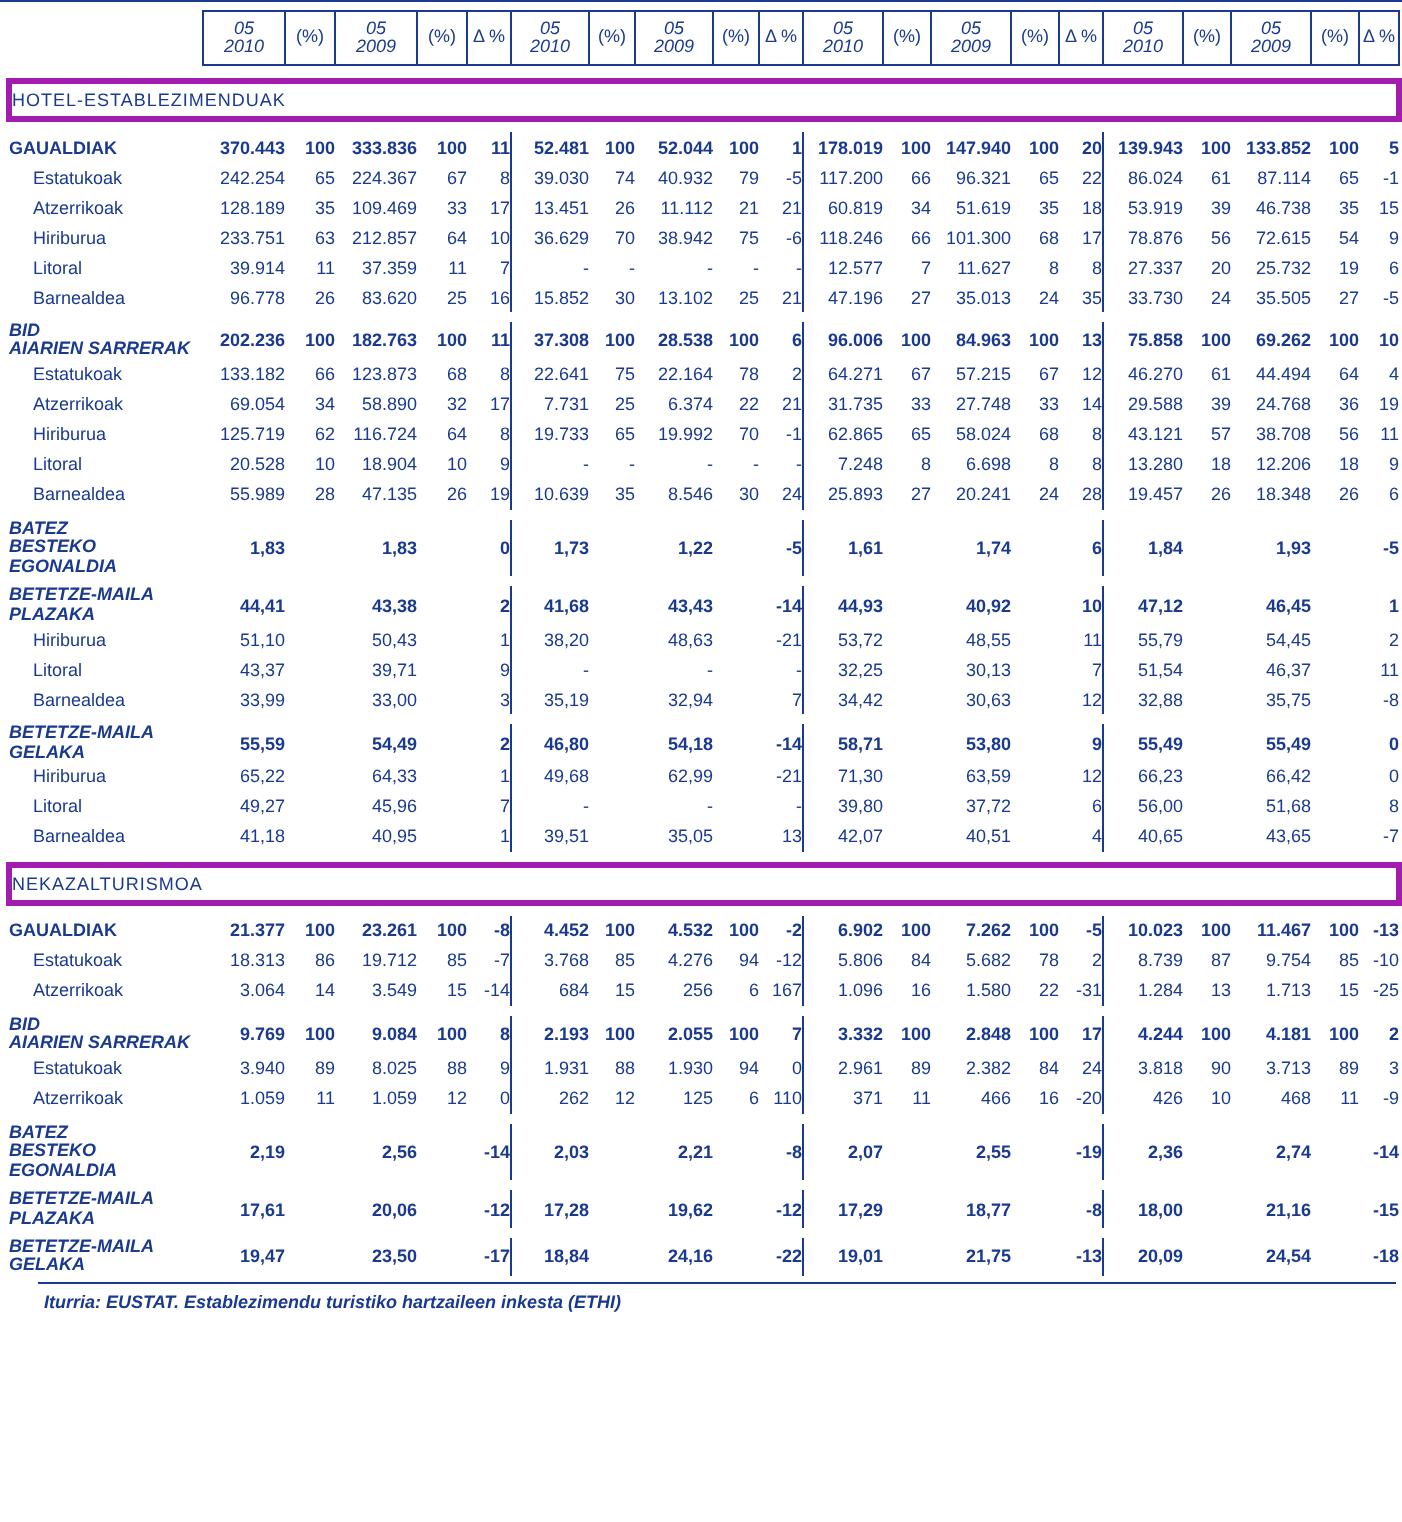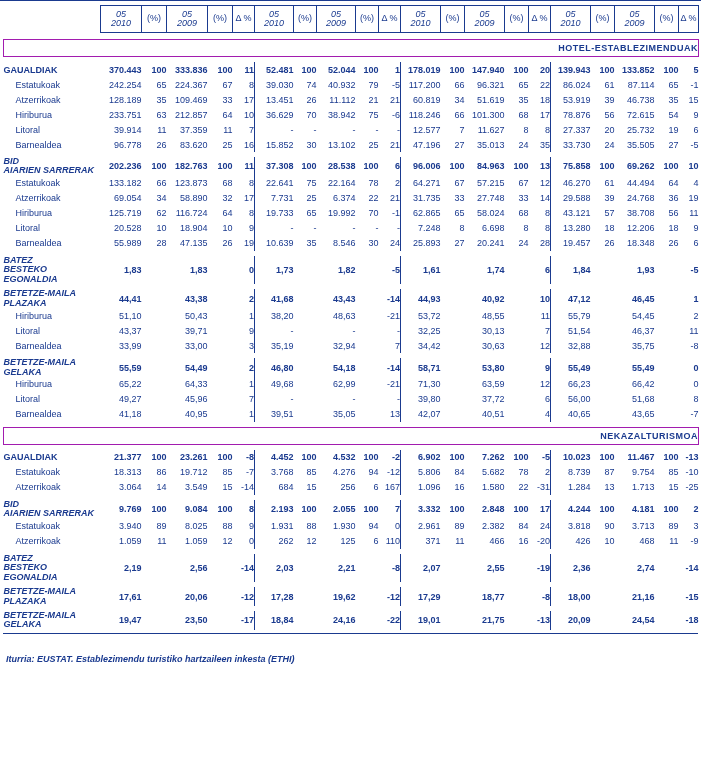--- a/index.html
+++ b/index.html
@@ -5,29 +5,29 @@
   html,body{margin:0;padding:0;background:#ffffff;}
   body{width:701px;height:761px;font-family:"Liberation Sans",sans-serif;color:#1a3a8f;}
   .page{width:701px;height:761px;position:relative;overflow:hidden;}
   .title{font-size:11.5px;font-weight:bold;font-style:italic;color:#1a3a8f;padding:4px 4px 5px 4px;}
   .title-rule{border-bottom:1px solid #1a3a8f;margin:0 0 4px 0;}
   table.main{border-collapse:collapse;width:693px;margin-left:3px;table-layout:fixed;}
   table.main td,table.main th{font-size:9px;padding:0;vertical-align:middle;}
   .grp{border:1px solid #1a3a8f;text-align:center;font-weight:bold;font-size:9.5px;color:#1a3a8f;letter-spacing:.6px;height:17px;}
   .yr{border:1px solid #1a3a8f;text-align:center;font-size:8.5px;color:#1a3a8f;line-height:1.05;height:26px;}
   .noborder{border:none;}
-  .secthead{border:1px solid #a21caf;text-align:right;font-weight:bold;font-size:9.5px;color:#1a3a8f;letter-spacing:.5px;height:16px;}
+  .secthead{border:3px solid #a21caf;text-align:left;font-weight:normal;font-size:9.5px;color:#1a3a8f;letter-spacing:.5px;height:16px;}
   .lbl{font-size:9px;color:#1a3a8f;padding-left:3px;height:15px;}
   .lbl.bold{font-weight:bold;}
   .lbl.ind{padding-left:12px;}
   .num{text-align:right;padding-right:4px;font-size:9px;color:#1a3a8f;height:15px;}
   .num.bold{font-weight:bold;}
   .sep-l{border-left:1px solid #1a3a8f;}
   .two-line{line-height:1.05;font-style:italic;}
-  .src{font-size:9px;font-weight:bold;font-style:italic;color:#1a3a8f;padding:20px 0 0 3px;border-top:1px solid #1a3a8f;margin:3px 3px 0 3px;}
+  .src{font-size:9px;font-weight:bold;font-style:italic;color:#1a3a8f;padding:4px 0 0 3px;border-top:1px solid #1a3a8f;margin:3px 3px 0 19px;}
   .spacer{height:5px;}
   .hdrspace{height:6px;}
 </style>
 </head>
 <body>
 
 <div class="page">
   <div class="title-rule"></div>
 
   <table class="main">
@@ -371,21 +371,21 @@
         </tr>
         <tr>
           <td class="lbl bold two-line">BATEZ<br>BESTEKO EGONALDIA</td>
           <td class="num bold">1,83</td>
           <td class="num bold"></td>
           <td class="num bold">1,83</td>
           <td class="num bold"></td>
           <td class="num bold">0</td>
           <td class="num bold sep-l">1,73</td>
           <td class="num bold"></td>
-          <td class="num bold">1,82</td>
+          <td class="num bold">1,22</td>
           <td class="num bold"></td>
           <td class="num bold">-5</td>
           <td class="num bold sep-l">1,61</td>
           <td class="num bold"></td>
           <td class="num bold">1,74</td>
           <td class="num bold"></td>
           <td class="num bold">6</td>
           <td class="num bold sep-l">1,84</td>
           <td class="num bold"></td>
           <td class="num bold">1,93</td>

